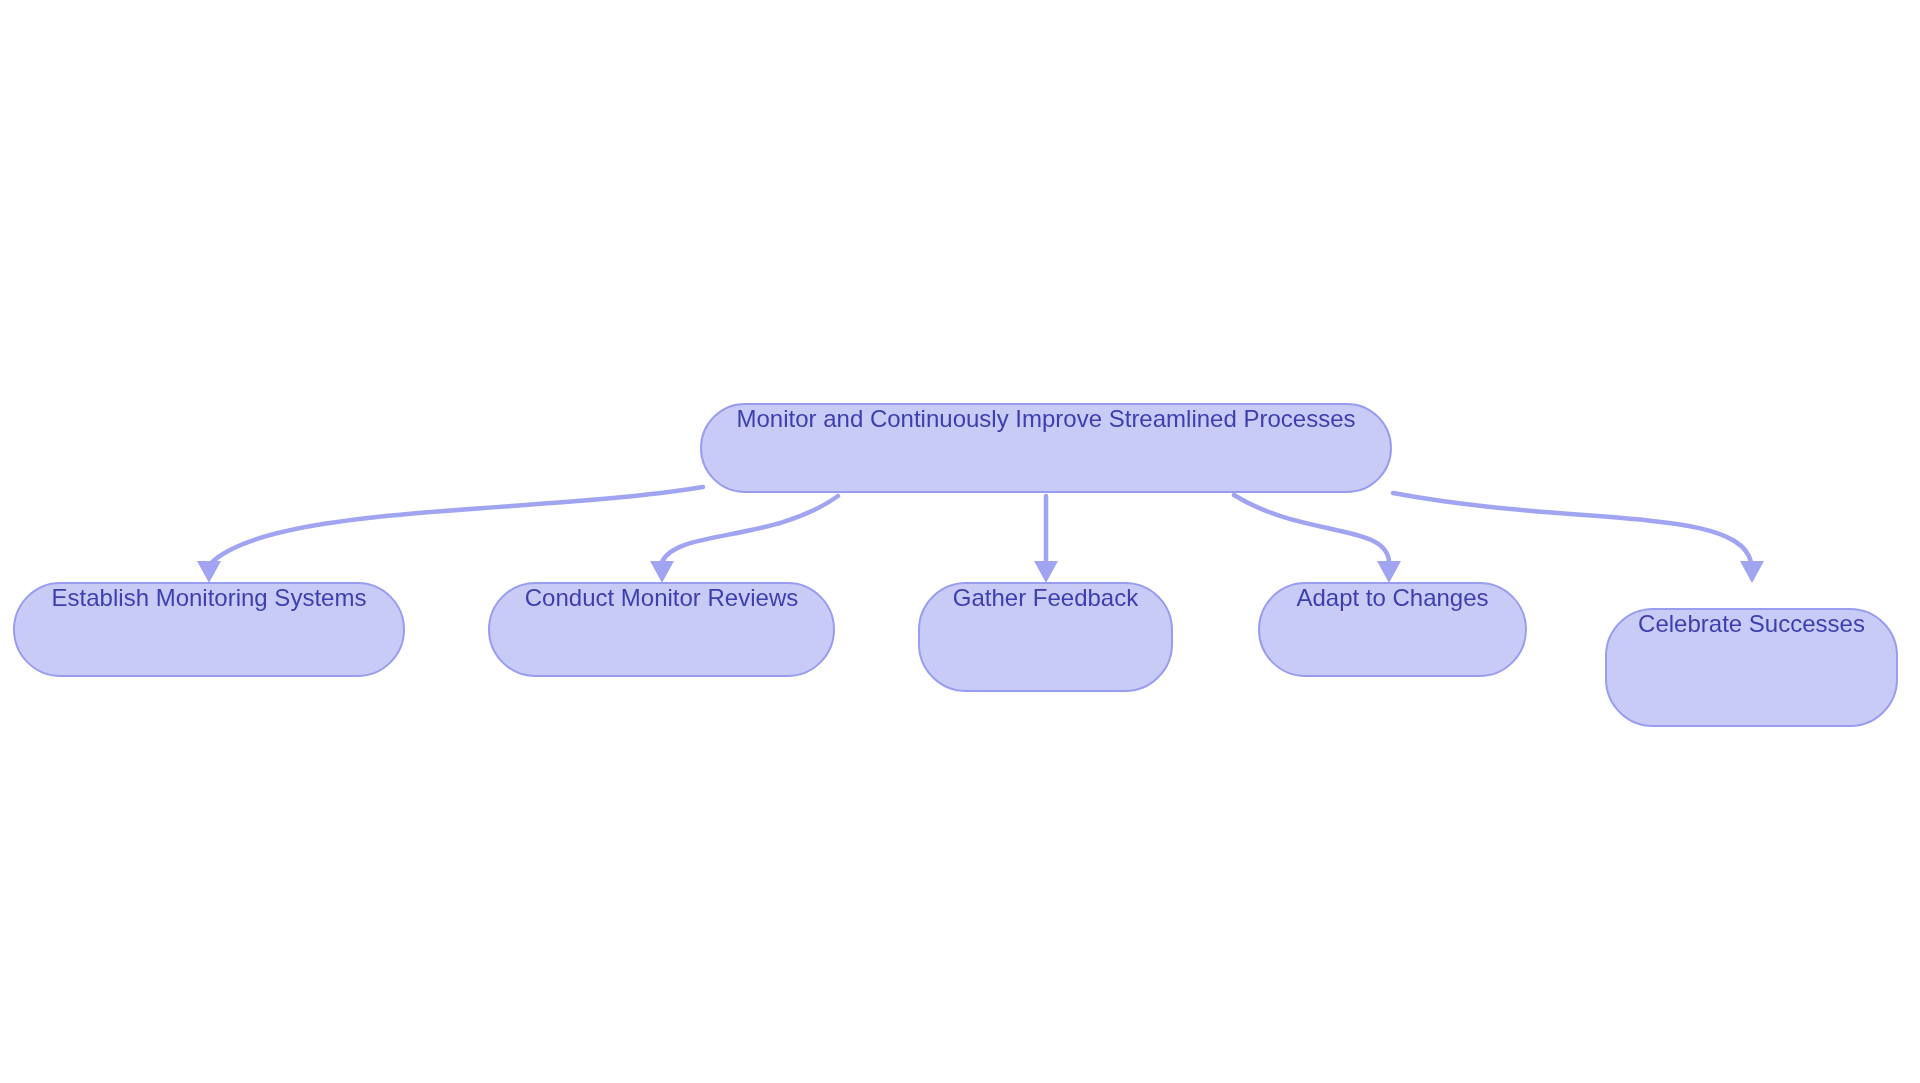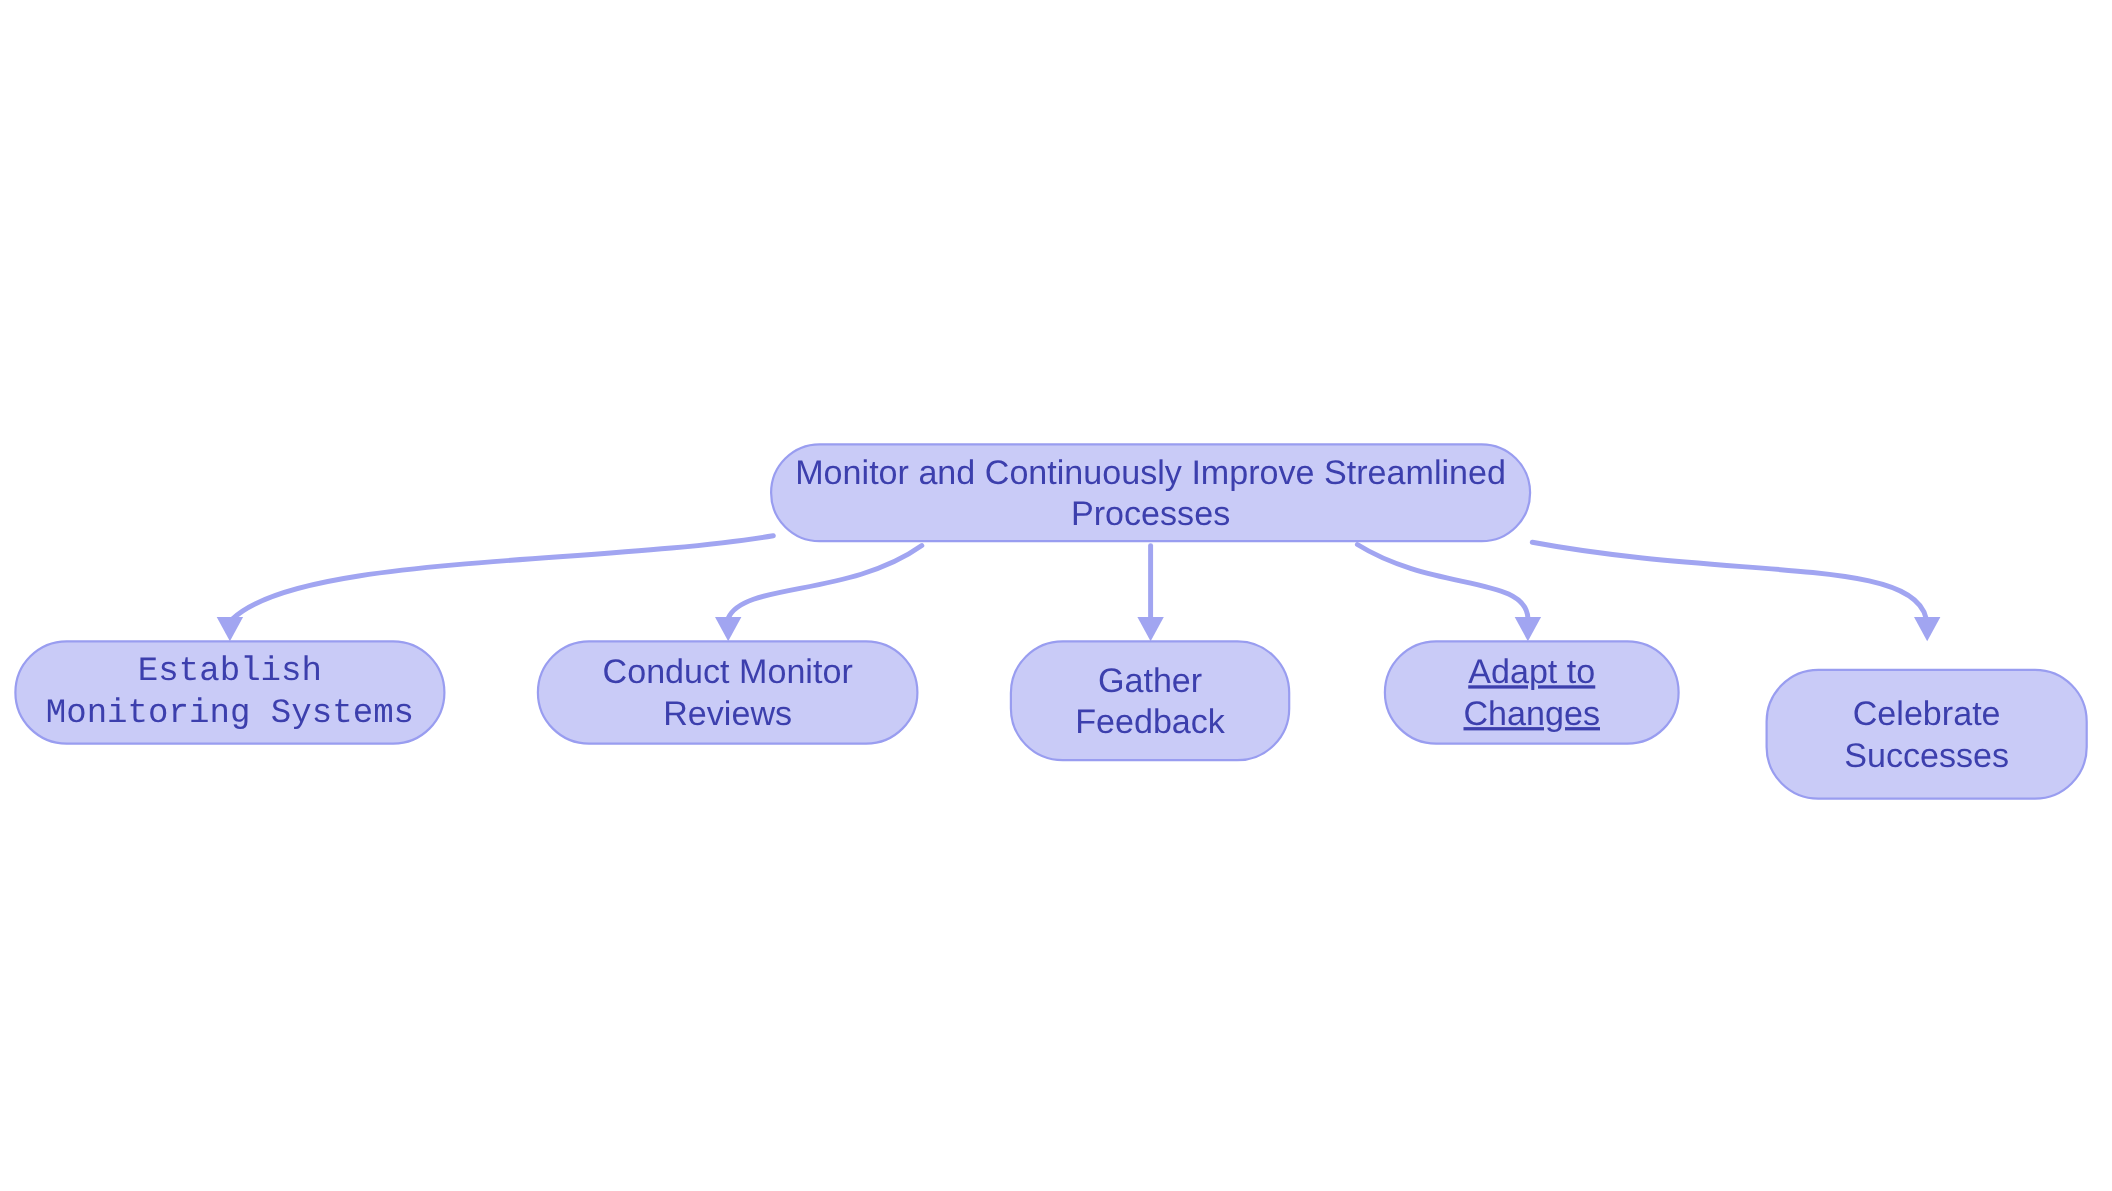--- a/index.html
+++ b/index.html
@@ -30,36 +30,36 @@
     stroke-width:4.5;
     stroke-linecap:round;
   }
   .edges polygon{
     fill:var(--edge);
     stroke:none;
   }
   .node{
     position:absolute;
     display:flex;
-    align-items:center;
+    align-items:flex-start;
     justify-content:center;
     text-align:center;
     background:var(--node-fill);
     border:2px solid var(--node-border);
     border-radius:48px;
     color:var(--node-text);
-    font-size:31px;
+    font-size:24px;
     line-height:1.2;
     padding:0 18px;
   }
   .node-root{left:700px;top:403px;width:692px;height:90px;}
-  .node-c0{left:13px;top:582px;width:392px;height:95px;font-family:Liberation Mono, monospace;}
+  .node-c0{left:13px;top:582px;width:392px;height:95px;}
   .node-c1{left:488px;top:582px;width:347px;height:95px;}
   .node-c2{left:918px;top:582px;width:255px;height:110px;}
-  .node-c3{left:1258px;top:582px;width:269px;height:95px;text-decoration:underline;}
+  .node-c3{left:1258px;top:582px;width:269px;height:95px;}
   .node-c4{left:1605px;top:608px;width:293px;height:119px;}
 </style>
 </head>
 <body>
 
 <div class="canvas">
 
   <svg class="edges" viewBox="0 0 1920 1083" xmlns="http://www.w3.org/2000/svg">
     <path d="M 703 487 C 540 514, 272 504, 211 563"></path>
     <polygon points="197,561 221,561 209,583"></polygon>

